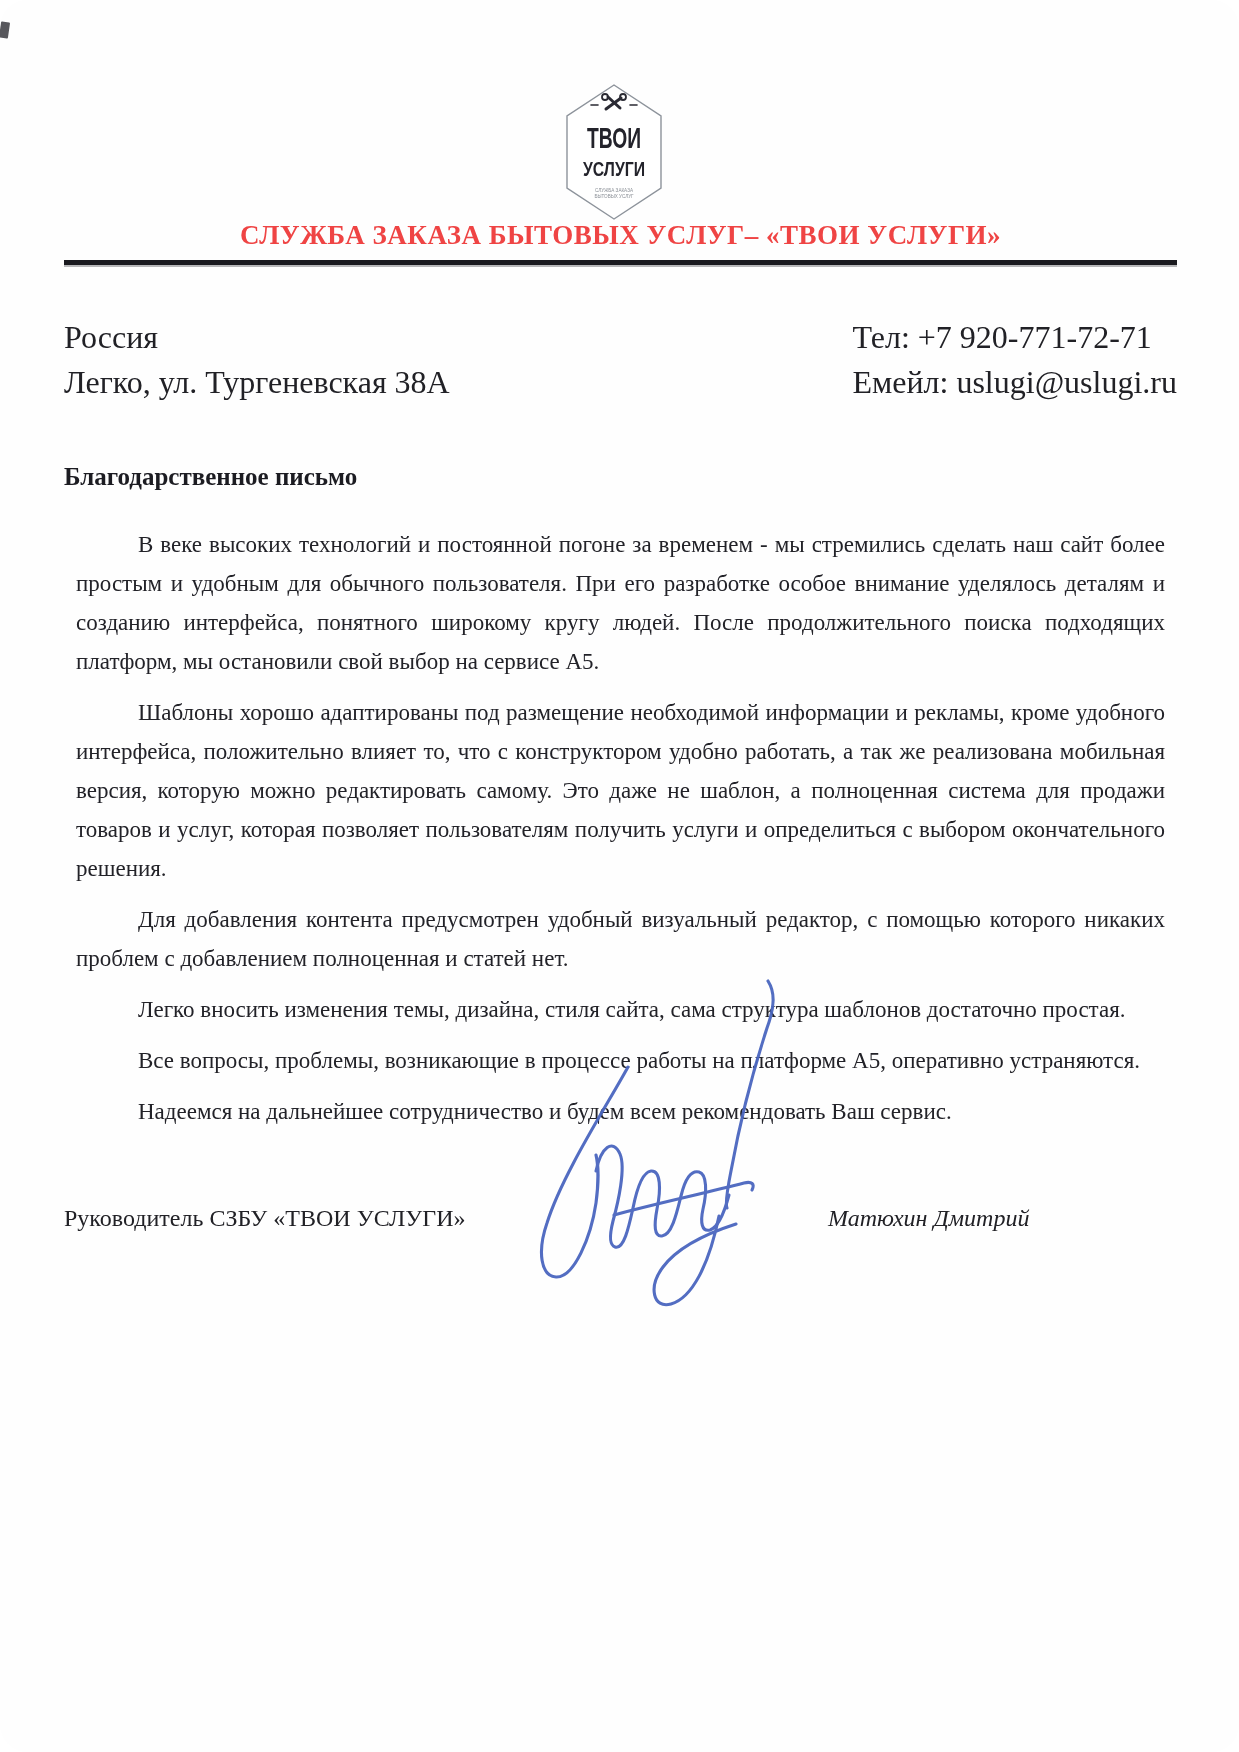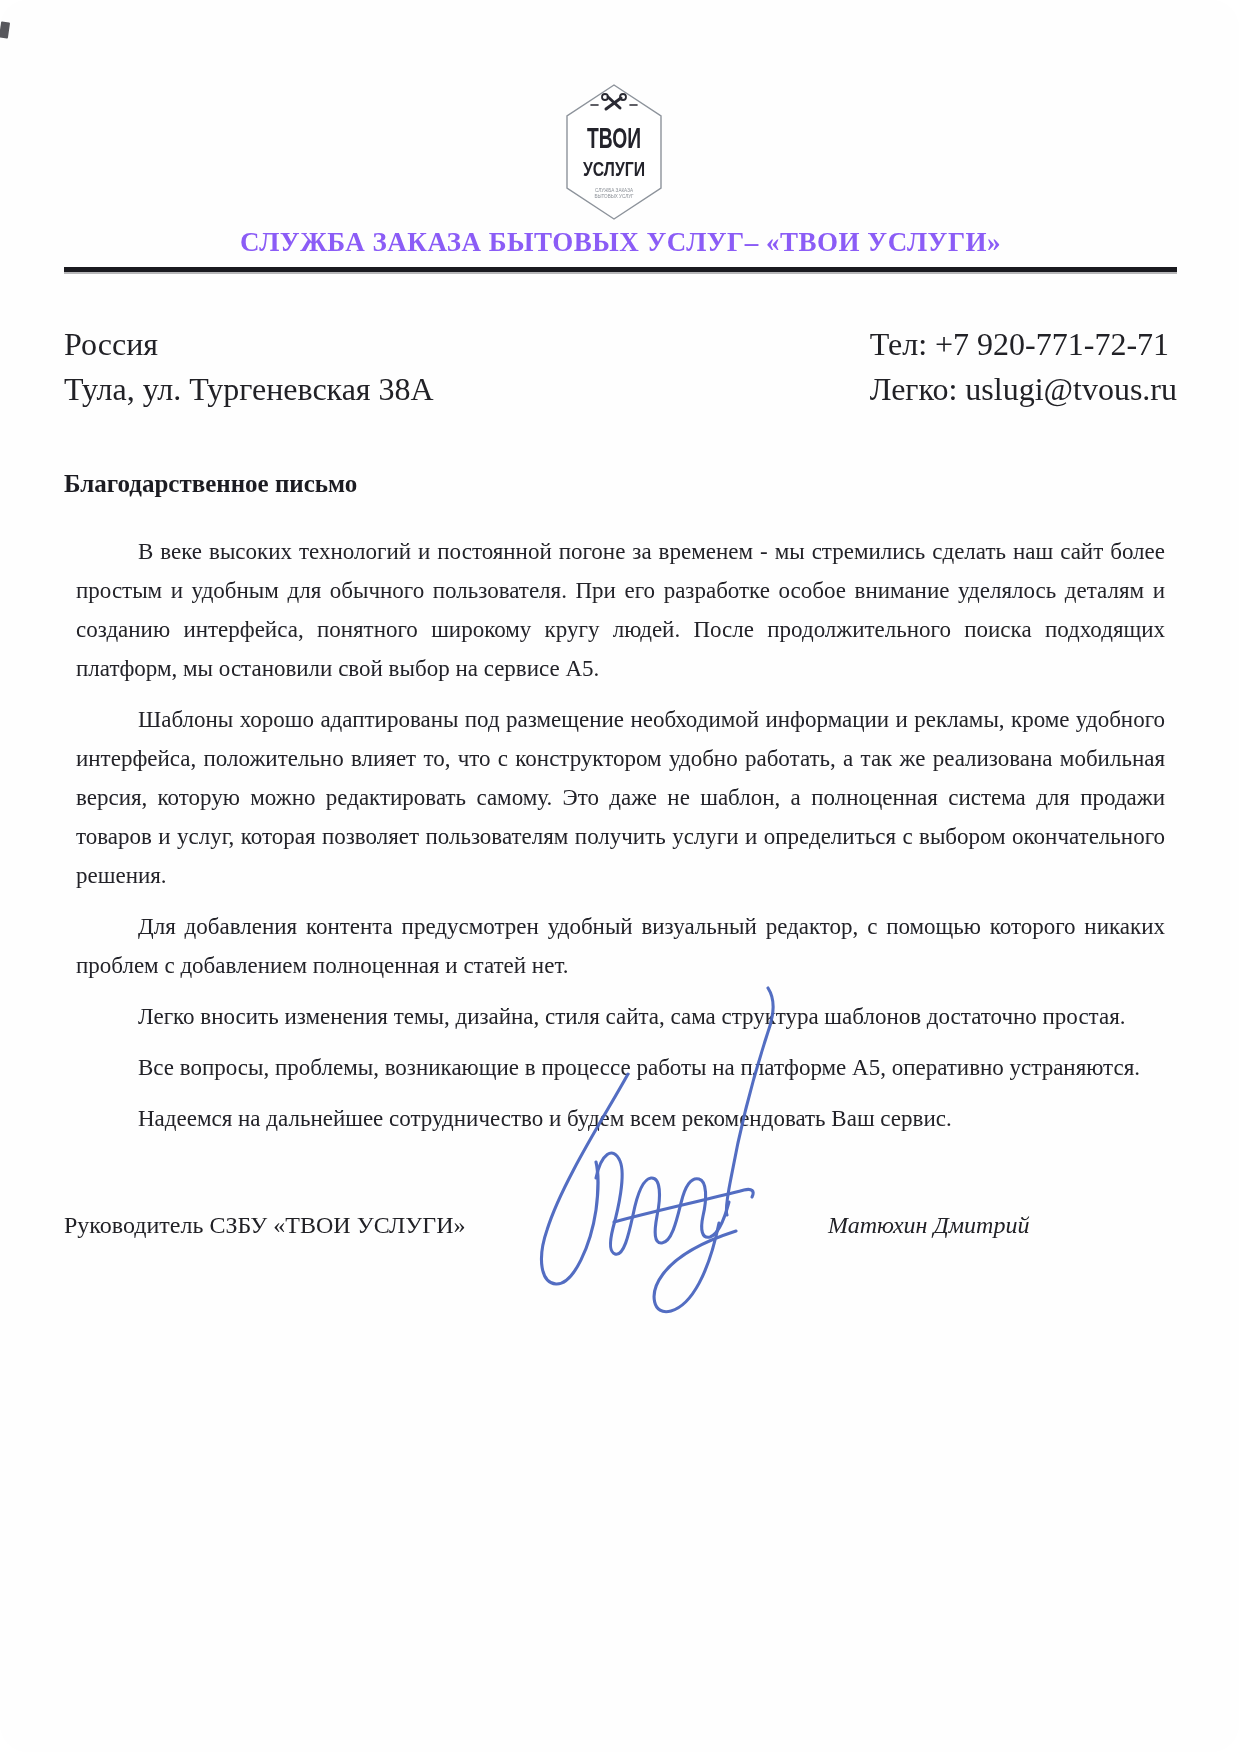--- a/index.html
+++ b/index.html
@@ -17,26 +17,25 @@
   .scan-artifact{
     position:absolute;left:0;top:22px;width:9px;height:16px;
     background:#3a3a40;border-radius:1px;transform:rotate(8deg);opacity:.85;
   }
   .logo-wrap{
     margin:84px auto 0 auto;
     width:96px;height:136px;
     position:relative;left:-7px;
   }
   .header-title{
-    margin-top:7px;
     text-align:center;
     font-size:27px;
     font-weight:bold;
     letter-spacing:.5px;
-    color:#8b5cf6;
+    color:#ef4444;
   }
   .header-rule{
     margin-top:9px;
     height:5px;
     background:#1a1a1f;
     box-shadow:0 2px 0 rgba(20,20,25,.3);
   }
   .contact-row{
     margin-top:50px;
     display:flex;
@@ -112,25 +111,25 @@
       <text x="48" y="114" text-anchor="middle" font-size="4.6" fill="#8a8f96">БЫТОВЫХ УСЛУГ</text>
     </svg>
   </div>
 
   <div class="header-title">СЛУЖБА ЗАКАЗА БЫТОВЫХ УСЛУГ– «ТВОИ УСЛУГИ»</div>
   <div class="header-rule"></div>
 
   <div class="contact-row">
     <div class="contact-col left">
       <div>Россия</div>
-      <div>Тула, ул. Тургеневская 38А</div>
+      <div>Легко, ул. Тургеневская 38А</div>
     </div>
     <div class="contact-col right">
       <div>Тел: +7 920-771-72-71</div>
-      <div>Легко: uslugi@tvous.ru</div>
+      <div>Емейл: uslugi@uslugi.ru</div>
     </div>
   </div>
 
   <div class="letter-title">Благодарственное письмо</div>
 
   <div class="body-text">
     <p>В веке высоких технологий и постоянной погоне за временем - мы стремились сделать наш сайт  более простым и удобным для обычного пользователя. При его разработке  особое внимание уделялось деталям и созданию интерфейса, понятного широкому кругу людей. После продолжительного поиска подходящих платформ, мы остановили свой выбор на сервисе А5.</p>
     <p>Шаблоны хорошо адаптированы под размещение необходимой информации и рекламы, кроме удобного интерфейса, положительно влияет то, что с конструктором удобно работать, а так же реализована мобильная версия, которую можно редактировать самому.  Это даже не шаблон, а полноценная система для продажи товаров и услуг, которая позволяет пользователям получить услуги и определиться с выбором окончательного решения.</p>
     <p>Для добавления контента предусмотрен удобный визуальный редактор, с помощью которого никаких проблем с добавлением полноценная и статей нет.</p>
     <p class="gap">Легко вносить изменения темы, дизайна, стиля сайта, сама структура шаблонов достаточно простая.</p>

